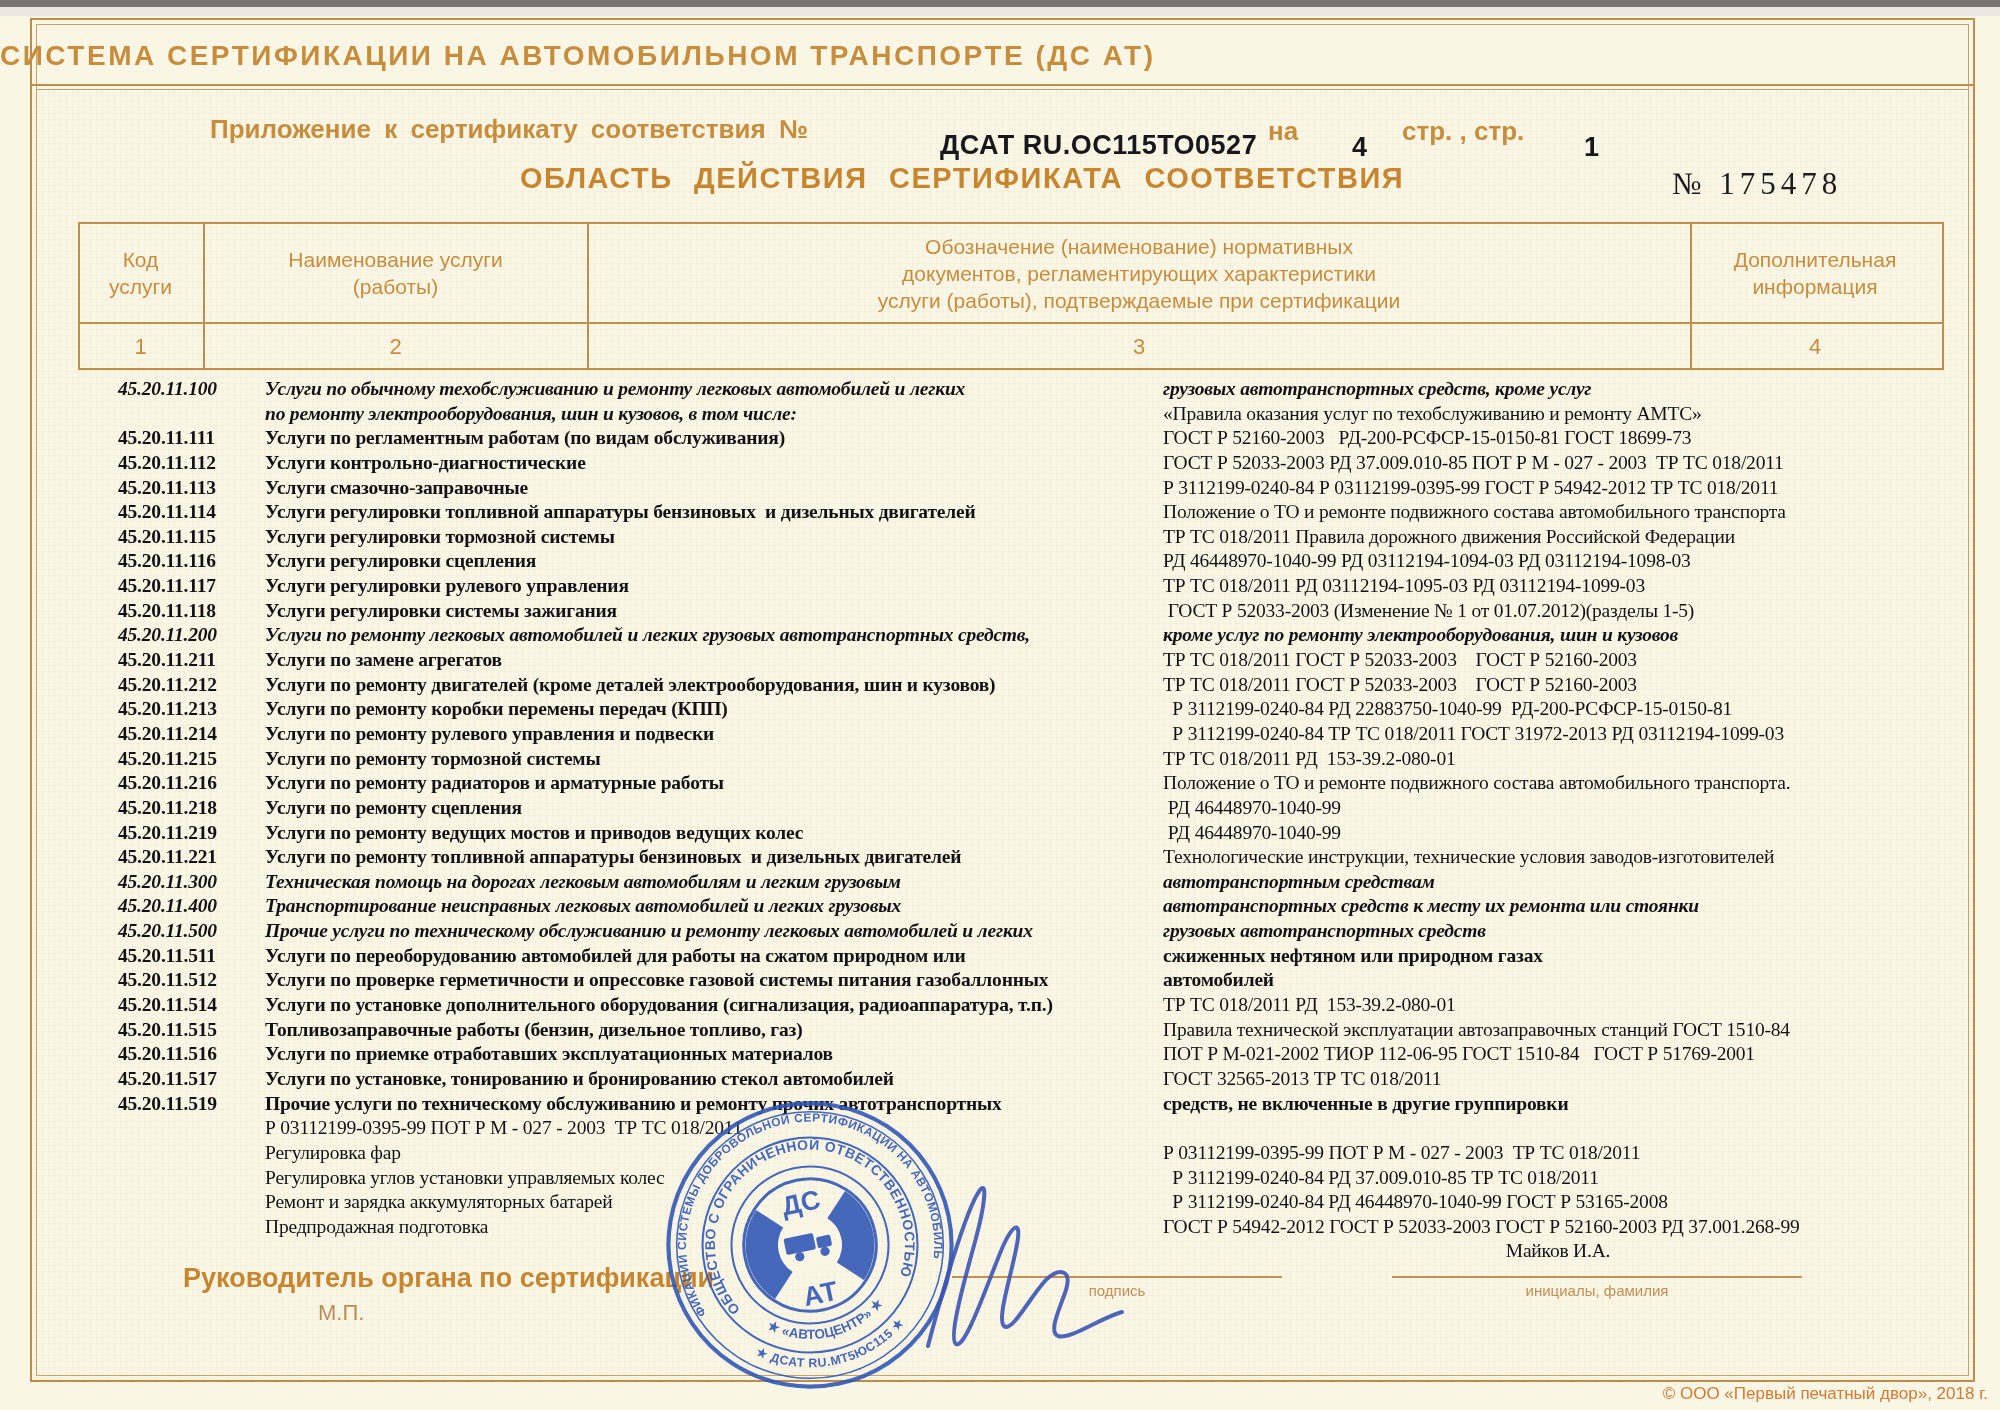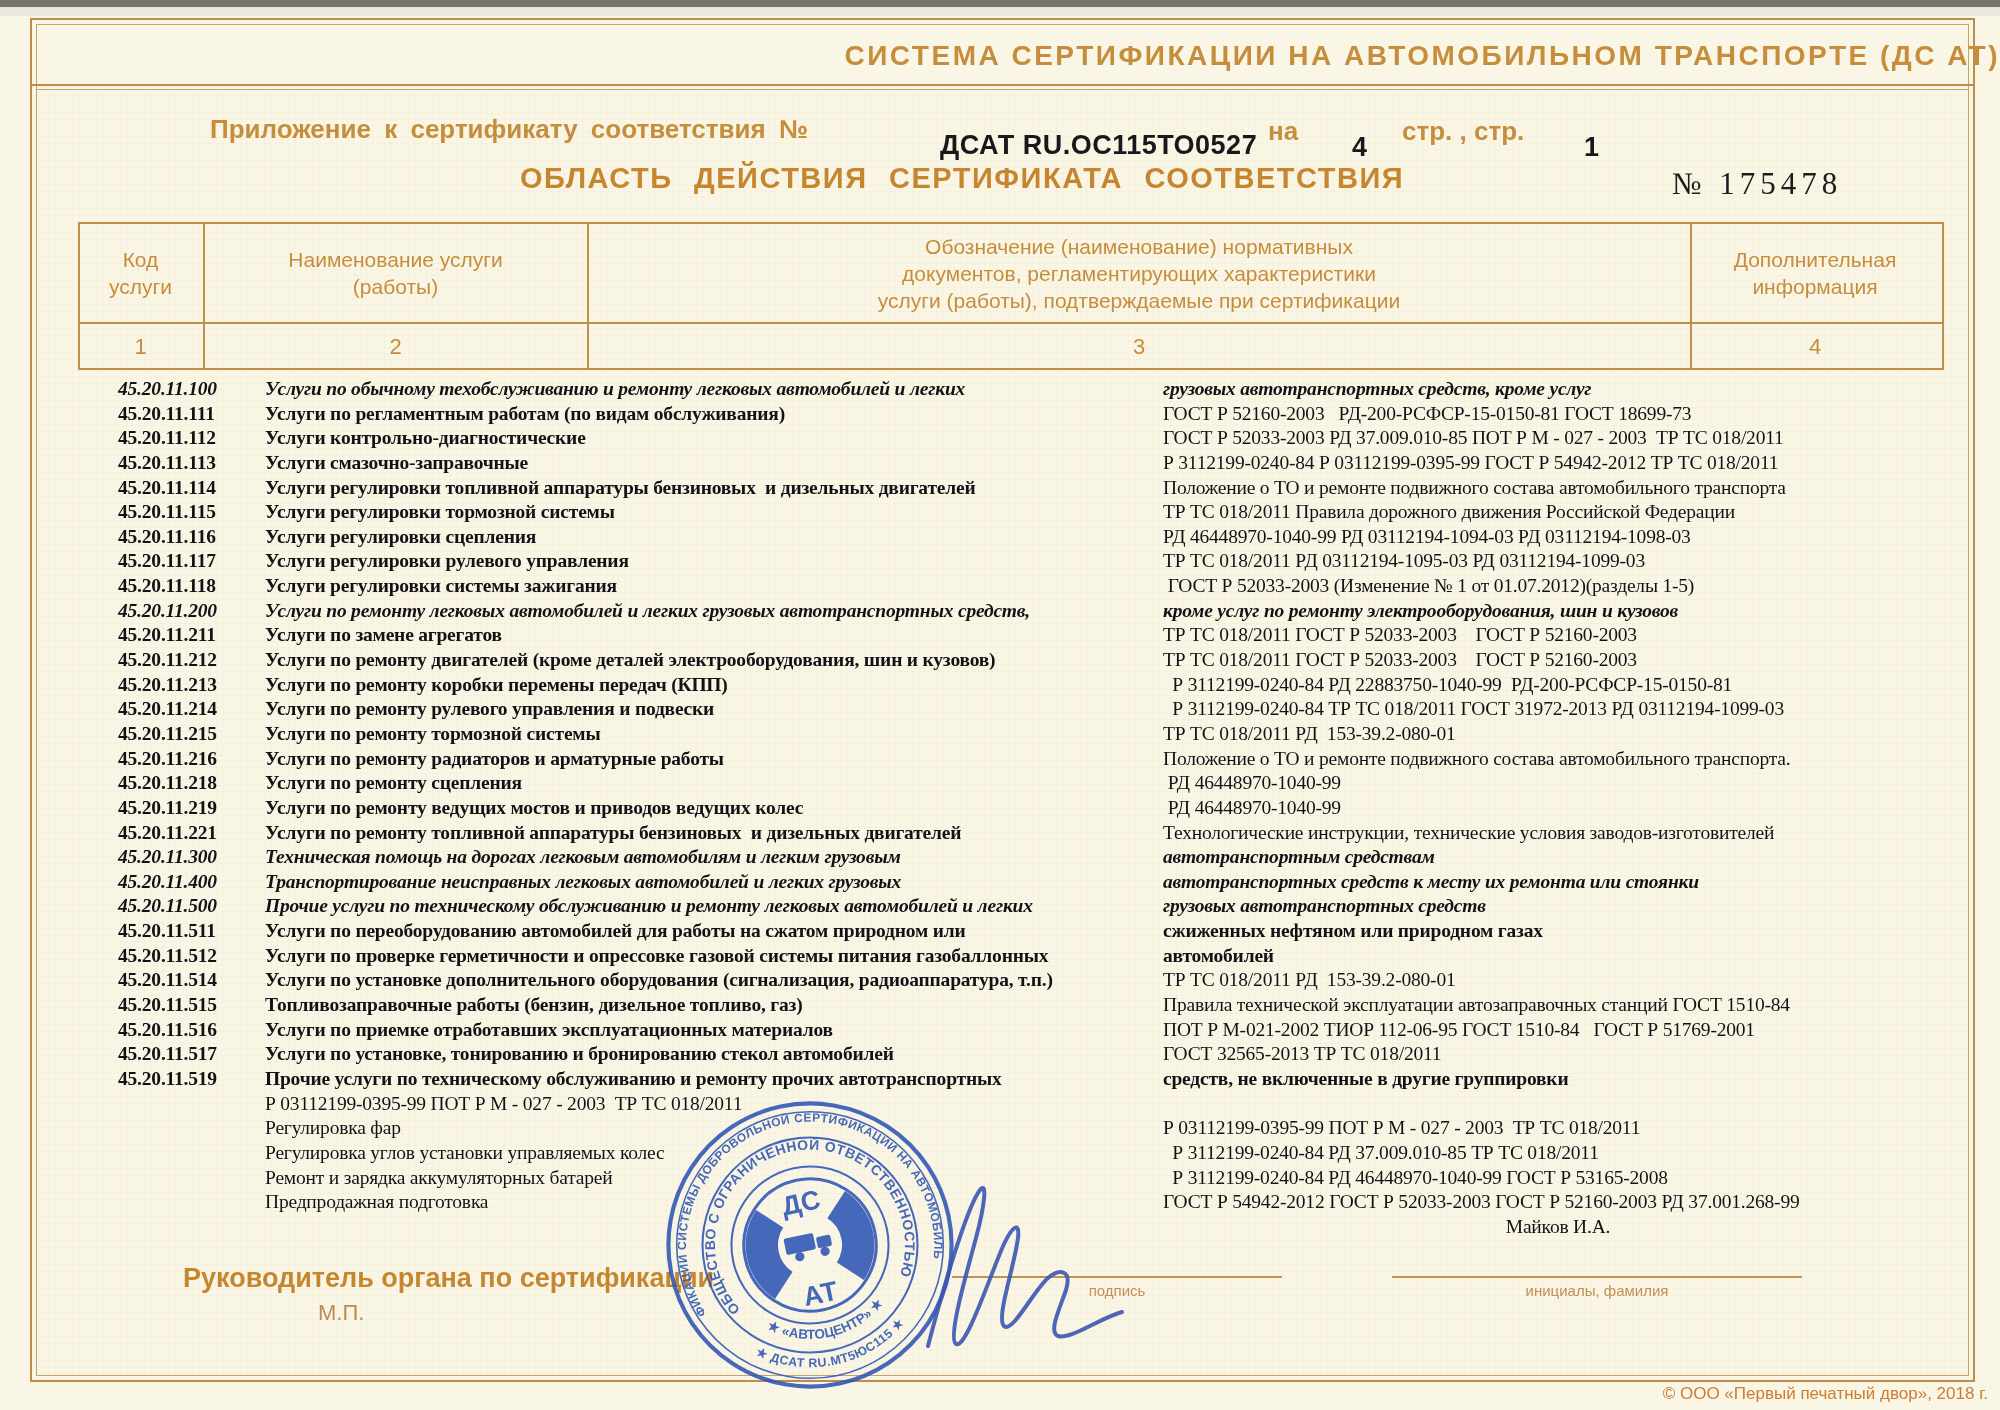--- a/index.html
+++ b/index.html
@@ -12,21 +12,21 @@
   .texture{position:absolute;left:30px;right:25px;top:90px;bottom:30px;pointer-events:none;
     background:
       repeating-linear-gradient(0deg, rgba(203,168,106,.07) 0 1px, transparent 1px 6px),
       repeating-linear-gradient(90deg, rgba(203,168,106,.05) 0 1px, transparent 1px 6px);}
   
   .frame-a{position:absolute;left:30px;top:18px;right:25px;bottom:28px;border:2px solid #bd8d4b;}
   .frame-b{position:absolute;left:36px;top:24px;right:31px;bottom:34px;border:1px solid #c9a066;}
   .sep1{position:absolute;left:30px;right:25px;top:84px;height:2px;background:#bd8d4b;}
   .sep2{position:absolute;left:36px;right:31px;top:89px;height:1px;background:#c9a066;}
 
-  .brand-title{position:absolute;left:0;right:0;top:40px;text-align:right;
+  .brand-title{position:absolute;left:0;right:0;top:40px;text-align:left;
     font-size:28px;font-weight:bold;color:#c68d3d;letter-spacing:2.5px;}
 
   .annex-label{position:absolute;left:210px;top:114px;font-size:26px;font-weight:bold;
     color:#c68d3d;word-spacing:6px;}
   .typed{position:absolute;font-size:27px;font-weight:bold;color:#17171c;
     font-family:"Liberation Sans",sans-serif;letter-spacing:.5px;}
   .cert-number{left:940px;top:130px;}
   .pages-total{left:1352px;top:132px;}
   .page-current{left:1584px;top:132px;}
   .na-label{position:absolute;left:1268px;top:116px;font-size:26px;font-weight:bold;color:#c68d3d;}
@@ -118,20 +118,21 @@
   <div class="th th3">Обозначение  (наименование) нормативных
 документов, регламентирующих характеристики
 услуги (работы), подтверждаемые при сертификации</div>
   <div class="tn tn1">1</div>
   <div class="tn tn2">2</div>
   <div class="tn tn3">3</div>
   <div class="tn tn4">4</div>
 
   <div class="rows">
       <div class="row"><span class="c-code st-bi">45.20.11.100</span><span class="c-name st-bi">Услуги по обычному техобслуживанию и ремонту легковых автомобилей и легких</span><span class="c-doc st-bi">грузовых автотранспортных средств, кроме услуг</span></div>
+      <div class="row"><span class="c-code st-bi"></span><span class="c-name st-bi">по ремонту электрооборудования, шин и кузовов, в том числе:</span><span class="c-doc st-r">«Правила оказания услуг по техобслуживанию и ремонту АМТС»</span></div>
       <div class="row"><span class="c-code st-b">45.20.11.111</span><span class="c-name st-b">Услуги по регламентным работам (по видам обслуживания)</span><span class="c-doc st-r">ГОСТ Р 52160-2003   РД-200-РСФСР-15-0150-81 ГОСТ 18699-73</span></div>
       <div class="row"><span class="c-code st-b">45.20.11.112</span><span class="c-name st-b">Услуги контрольно-диагностические</span><span class="c-doc st-r">ГОСТ Р 52033-2003 РД 37.009.010-85 ПОТ Р М - 027 - 2003  ТР ТС 018/2011</span></div>
       <div class="row"><span class="c-code st-b">45.20.11.113</span><span class="c-name st-b">Услуги смазочно-заправочные</span><span class="c-doc st-r">Р 3112199-0240-84 Р 03112199-0395-99 ГОСТ Р 54942-2012 ТР ТС 018/2011</span></div>
       <div class="row"><span class="c-code st-b">45.20.11.114</span><span class="c-name st-b">Услуги регулировки топливной аппаратуры бензиновых  и дизельных двигателей</span><span class="c-doc st-r">Положение о ТО и ремонте подвижного состава автомобильного транспорта</span></div>
       <div class="row"><span class="c-code st-b">45.20.11.115</span><span class="c-name st-b">Услуги регулировки тормозной системы</span><span class="c-doc st-r">ТР ТС 018/2011 Правила дорожного движения Российской Федерации</span></div>
       <div class="row"><span class="c-code st-b">45.20.11.116</span><span class="c-name st-b">Услуги регулировки сцепления</span><span class="c-doc st-r">РД 46448970-1040-99 РД 03112194-1094-03 РД 03112194-1098-03</span></div>
       <div class="row"><span class="c-code st-b">45.20.11.117</span><span class="c-name st-b">Услуги регулировки рулевого управления</span><span class="c-doc st-r">ТР ТС 018/2011 РД 03112194-1095-03 РД 03112194-1099-03</span></div>
       <div class="row"><span class="c-code st-b">45.20.11.118</span><span class="c-name st-b">Услуги регулировки системы зажигания</span><span class="c-doc st-r"> ГОСТ Р 52033-2003 (Изменение № 1 от 01.07.2012)(разделы 1-5)</span></div>
       <div class="row"><span class="c-code st-bi">45.20.11.200</span><span class="c-name st-bi">Услуги по ремонту легковых автомобилей и легких грузовых автотранспортных средств,</span><span class="c-doc st-bi">кроме услуг по ремонту электрооборудования, шин и кузовов</span></div>
       <div class="row"><span class="c-code st-b">45.20.11.211</span><span class="c-name st-b">Услуги по замене агрегатов</span><span class="c-doc st-r">ТР ТС 018/2011 ГОСТ Р 52033-2003    ГОСТ Р 52160-2003</span></div>

